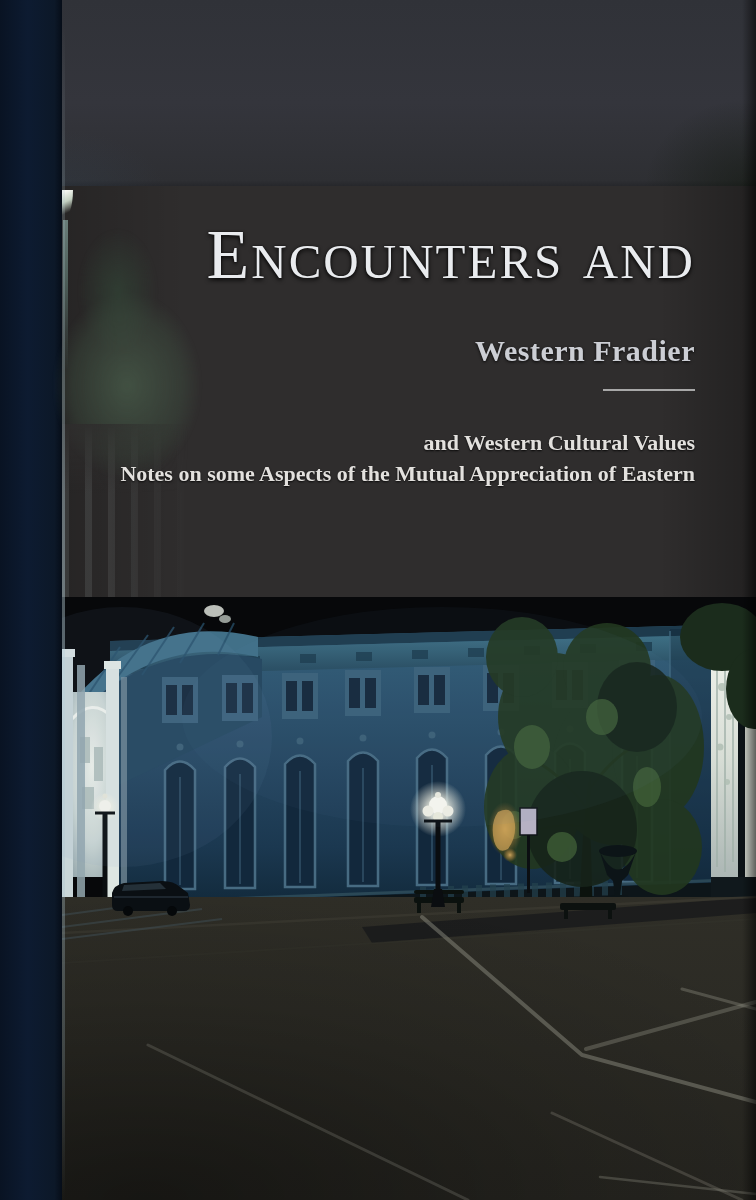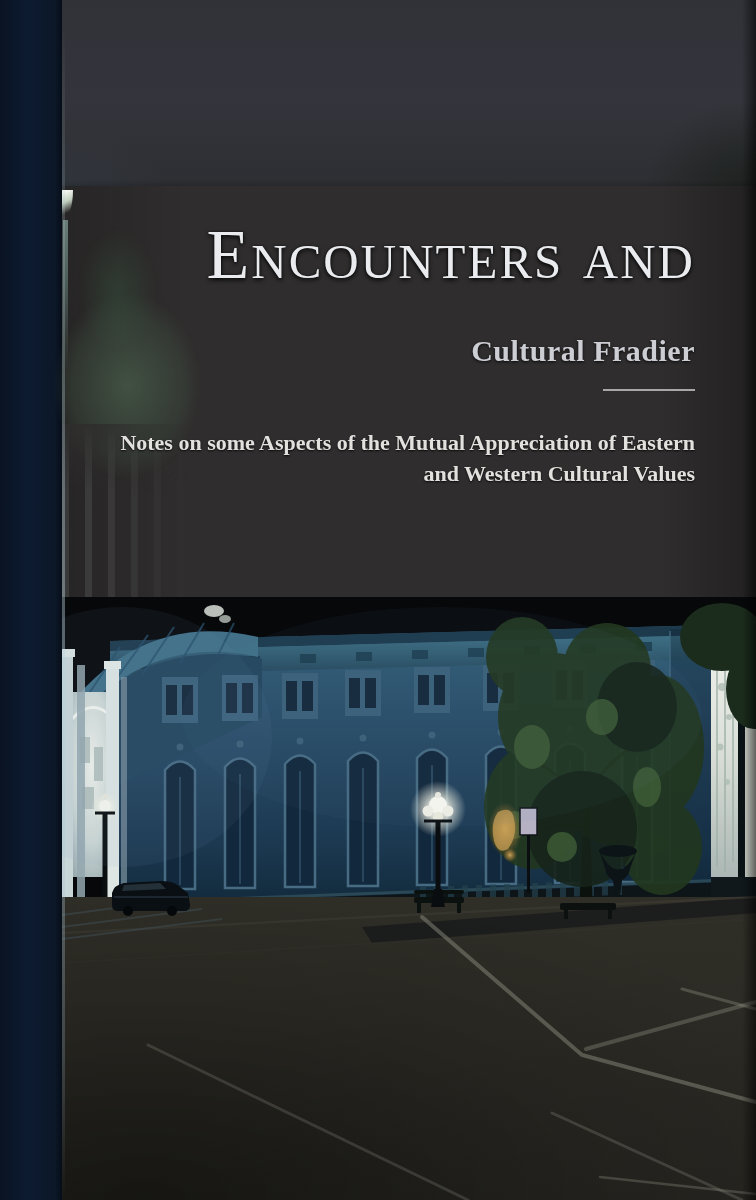--- a/index.html
+++ b/index.html
@@ -99,25 +99,25 @@
     <div class="panel">
       <div class="dome-glow"></div>
       <div class="drum-cols"></div>
       <div class="curl"></div>
       <div class="curl-tail"></div>
 
       <div class="text-block">
         <h1 class="title">
           <span class="tline">Encounters and</span>
         </h1>
-        <div class="author">Cultural Fradier</div>
+        <div class="author">Western Fradier</div>
         <div class="rule"></div>
         <p class="subtitle">
+          <span class="sline">and Western Cultural Values</span>
           <span class="sline">Notes on some Aspects of the Mutual Appreciation of Eastern</span>
-          <span class="sline">and Western Cultural Values</span>
         </p>
       </div>
     </div>
 
     <svg class="photo" viewBox="0 0 694 603" preserveAspectRatio="none" role="img" xmlns="http://www.w3.org/2000/svg" aria-label="Night photograph of a floodlit neoclassical capitol building: blue-lit facade with arched windows, bright white columns at left and right, green dome glow at upper left, a dark tree and glowing white street lamp, and a dark street with faint pavement markings in the foreground">
       <defs>
         <linearGradient id="facade" x1="0" y1="0" x2="0" y2="1">
           <stop offset="0" stop-color="#336079"></stop>
           <stop offset="0.35" stop-color="#2a4d68"></stop>
           <stop offset="0.8" stop-color="#1b3850"></stop>

